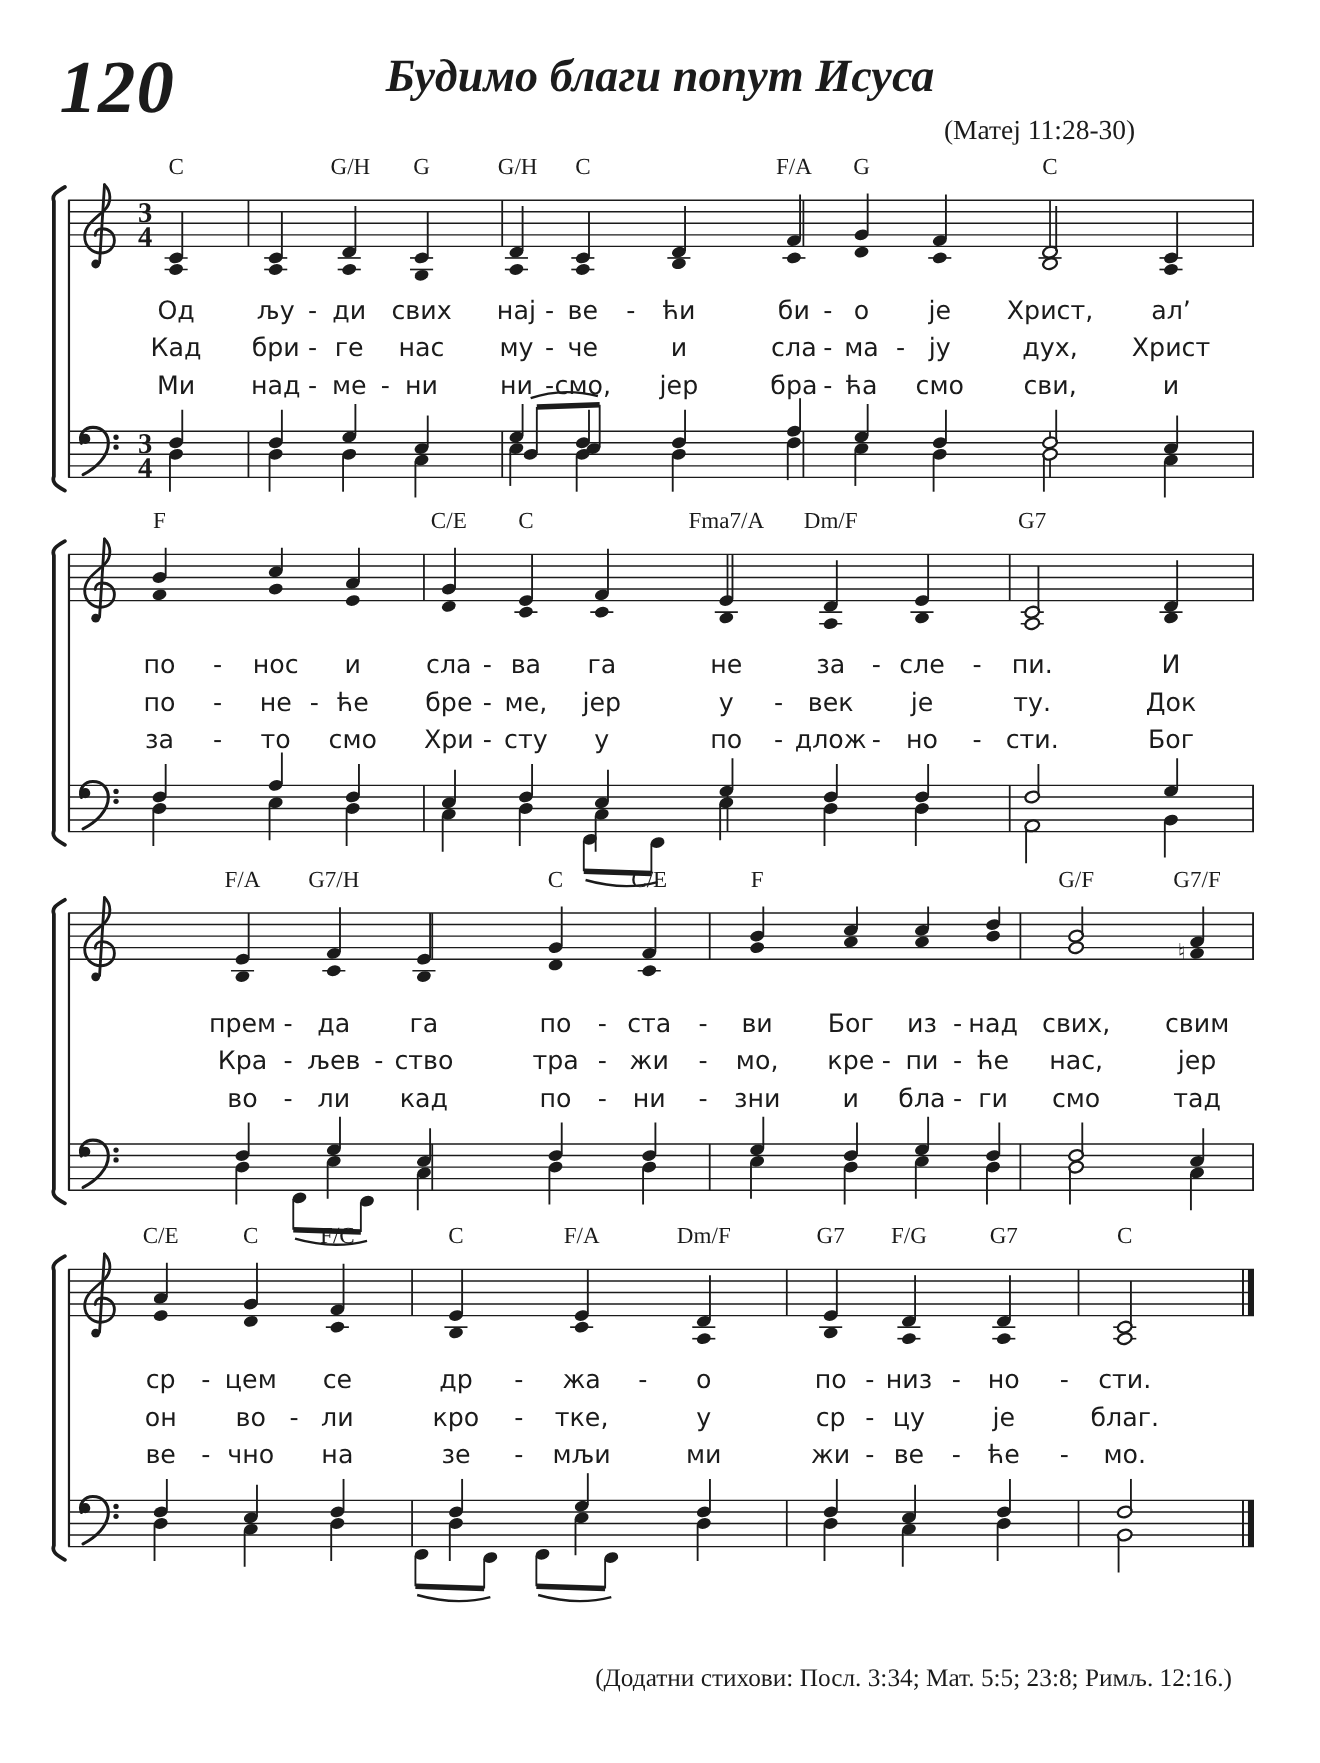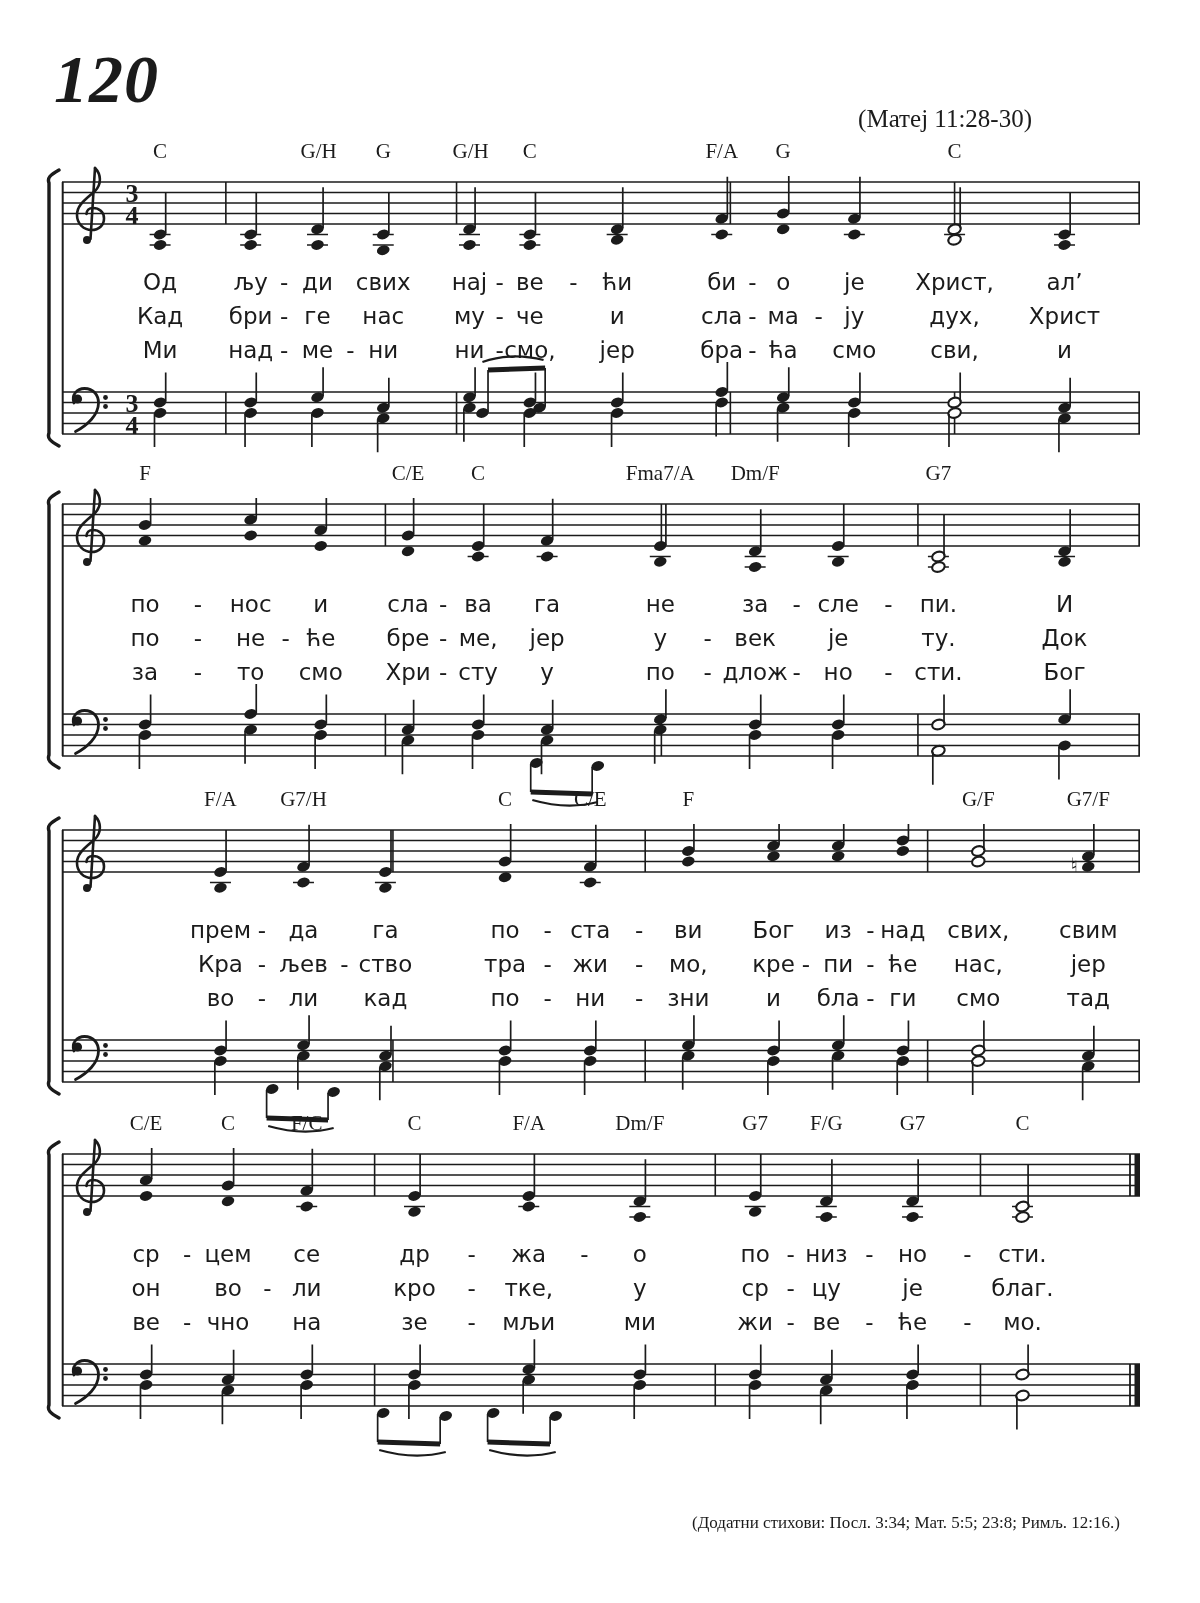--- a/index.html
+++ b/index.html
@@ -7,27 +7,28 @@
   .page{position:relative;width:1200px;height:1603px;background:var(--paper);
         font-family:"Liberation Serif", serif;color:var(--ink);overflow:hidden;}
   .hymn-number{position:absolute;left:54px;top:40px;font-size:68px;font-weight:bold;
         font-style:italic;letter-spacing:1px;}
   .hymn-title{position:absolute;left:0;top:46px;width:1200px;margin:0;text-align:center;
         font-size:42px;font-weight:bold;font-style:italic;font-family:"Liberation Serif",serif;}
   .hymn-subtitle{position:absolute;left:0;top:105px;width:1032px;text-align:right;
         font-size:25px;}
   .system{position:absolute;left:42px;width:1098px;height:350px;display:block;}
   #sys0{top:140px;} #sys1{top:462px;} #sys2{top:788px;} #sys3{top:1112px;}
-  .footer-note{position:absolute;right:80px;top:1513px;font-size:17px;}
+  .footer-note{position:absolute;right:80px;top:1513px;font-size:23px;}
 </style>
 </head>
 <body>
 
 <div class="page">
   <div class="hymn-number">120</div>
+  <h1 class="hymn-title">Будимо благи попут Исуса</h1>
   <div class="hymn-subtitle">(Матеј 11:28-30)</div>
 
   <svg class="system" id="sys0" viewBox="-20 0 1098 350">
       <g>
         <line x1="0" y1="42" x2="1078" y2="42" stroke="#1b1b1b" stroke-width="1.3"></line>
         <line x1="0" y1="252" x2="1078" y2="252" stroke="#1b1b1b" stroke-width="1.3"></line>
         <line x1="0" y1="52.5" x2="1078" y2="52.5" stroke="#1b1b1b" stroke-width="1.3"></line>
         <line x1="0" y1="262.5" x2="1078" y2="262.5" stroke="#1b1b1b" stroke-width="1.3"></line>
         <line x1="0" y1="63" x2="1078" y2="63" stroke="#1b1b1b" stroke-width="1.3"></line>
         <line x1="0" y1="273" x2="1078" y2="273" stroke="#1b1b1b" stroke-width="1.3"></line>

